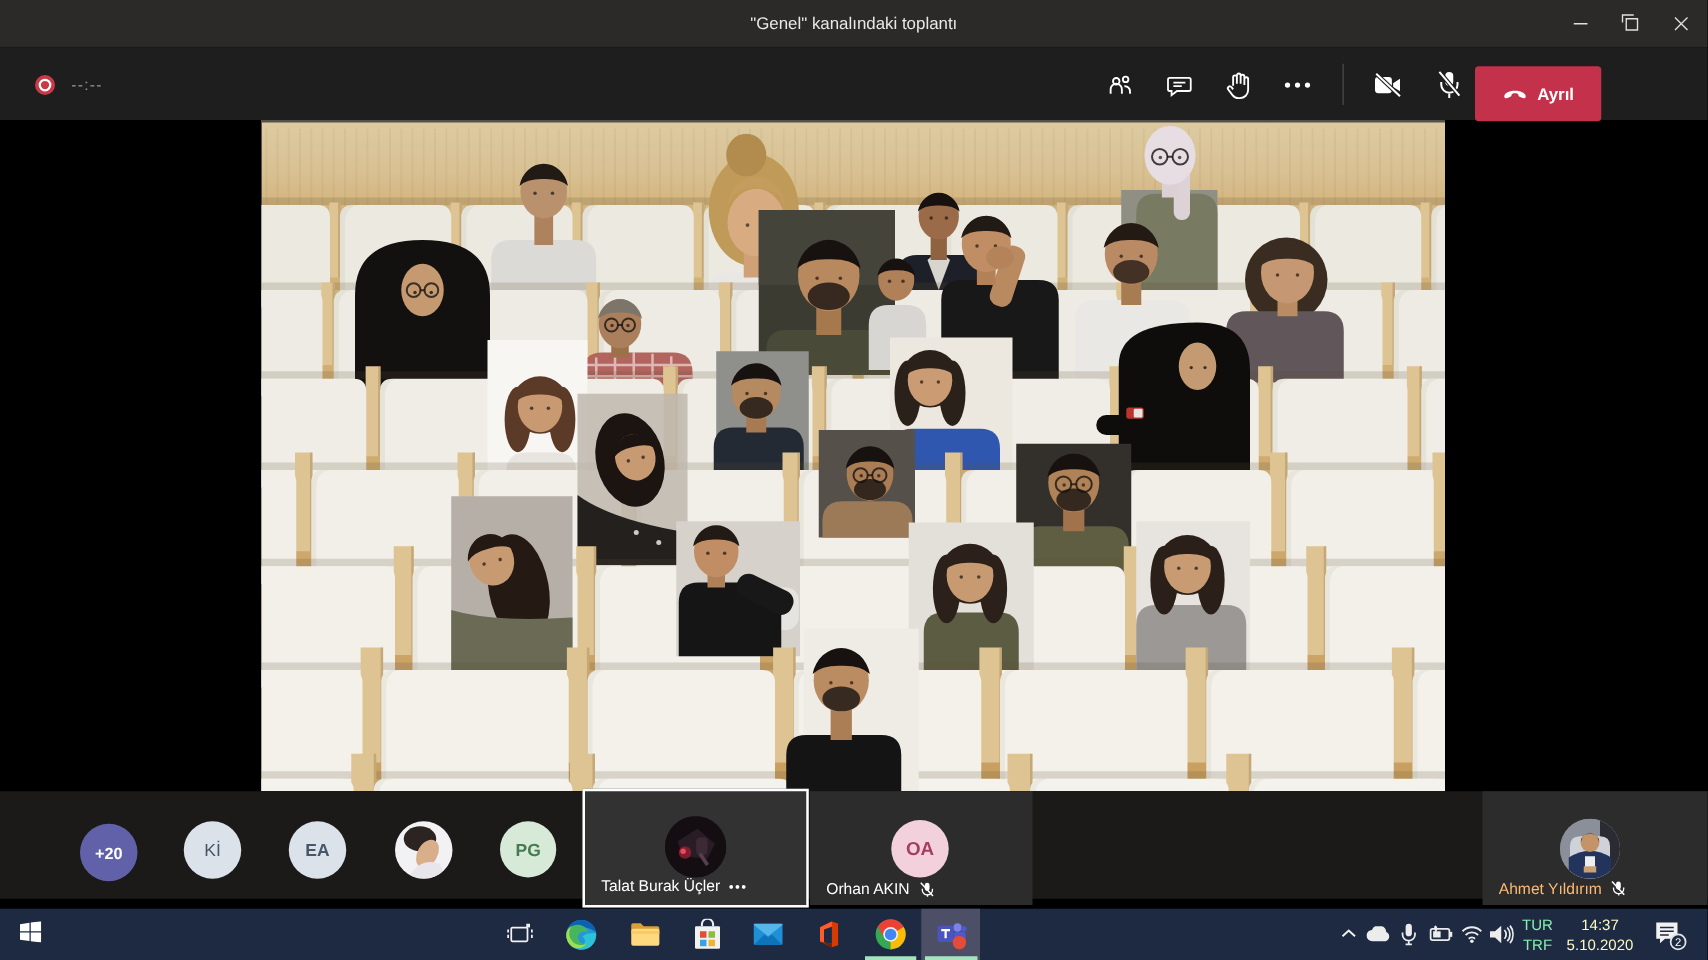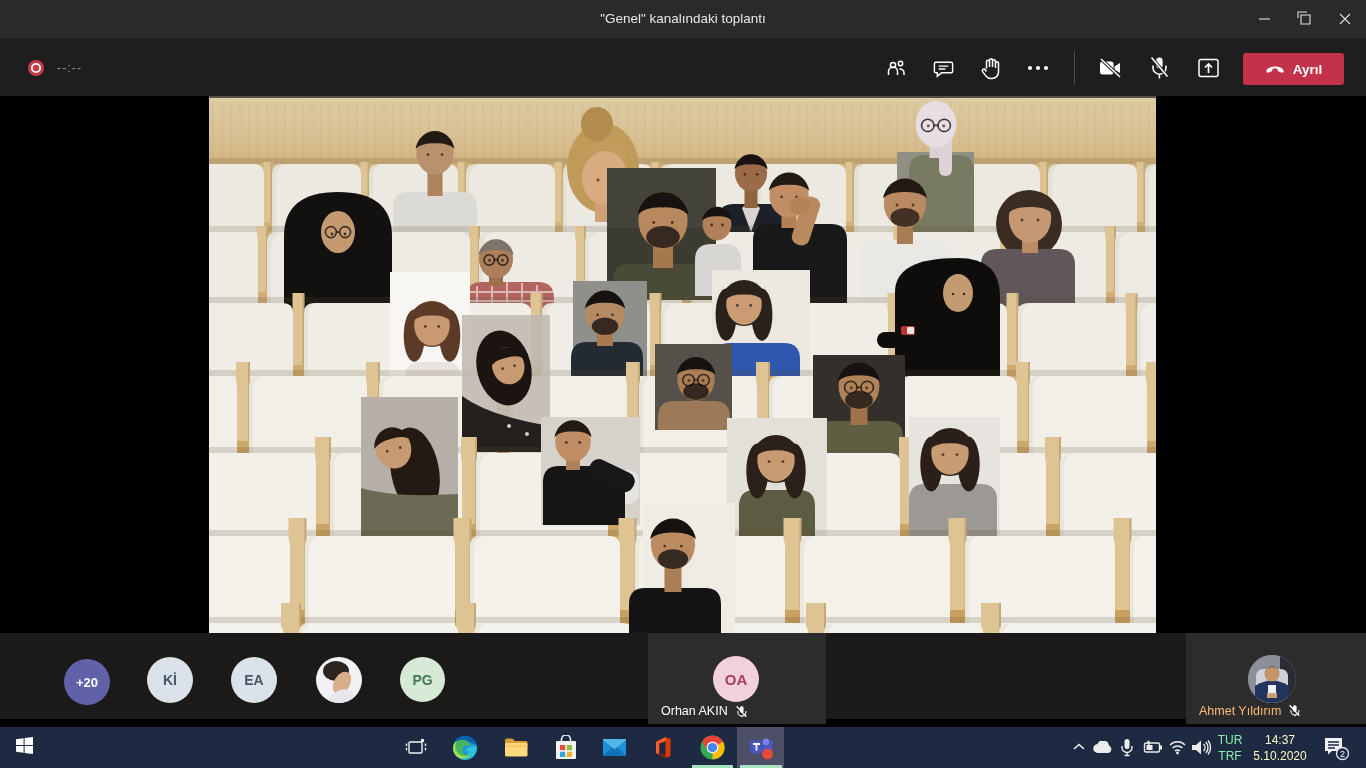--- a/index.html
+++ b/index.html
@@ -59,21 +59,21 @@
     <path d="M10.4,19 v3.4" stroke="#fff" stroke-width="1.6"></path>
     <path d="M2.5,1.5 L18.5,20.5" stroke="#1f1e1e" stroke-width="3.4"></path>
     <path d="M2.5,1.5 L18.5,20.5" stroke="#fff" stroke-width="1.6"></path>
   </svg>
 
   <svg class="abs" style="left:1197px;top:19px" width="23" height="22" viewBox="0 0 23 22" fill="none" stroke="#fff" stroke-width="1.5">
     <rect x="2" y="2.5" width="19" height="17" rx="2"></rect>
     <path d="M11.5,16 V7.5 M8,10.5 L11.5,7 l3.5,3.5" stroke-width="1.7"></path>
   </svg>
 
-  <div class="abs" style="left:1243px;top:15px;width:101px;height:32px;background:#c4314b;border-radius:3px;color:#fff;display:flex;align-items:center;justify-content:center">
+  <div class="abs" style="left:1180px;top:15px;width:101px;height:44px;background:#c4314b;border-radius:3px;color:#fff;display:flex;align-items:center;justify-content:center">
     <svg width="20" height="10" viewBox="0 0 20 10" style="margin-right:8px">
         <path d="M1.5,7.5 C1,5 4.5,2.5 10,2.5 C15.5,2.5 19,5 18.5,7.5 C18.3,8.6 17,8.8 15.5,8.2 L13.8,7.4 C13,7 12.7,6.6 12.7,5.7 C12.7,4.9 11.5,4.5 10,4.5 C8.5,4.5 7.3,4.9 7.3,5.7 C7.3,6.6 7,7 6.2,7.4 L4.5,8.2 C3,8.8 1.7,8.6 1.5,7.5 Z" fill="#fff"></path>
       </svg>
     <span style="font-size:13.5px;font-weight:bold">Ayrıl</span>
   </div>
 </div>
 <div class="abs" style="left:209px;top:96px;width:947px;height:537px;overflow:hidden"><svg width="947" height="537" viewBox="0 0 947 537">
 <defs>
         <linearGradient id="wood" x1="0" y1="0" x2="0" y2="1">
           <stop offset="0" stop-color="#ddcba2"></stop>
@@ -595,31 +595,44 @@
 <ellipse cx="464" cy="448.3" rx="22.1" ry="25.5" fill="#bb8c62"></ellipse>
 <path d="M441.1,443.1 A23.4 26.0 0 0 1 486.9,443.1 Q479.6,436.1 464.0,436.6 Q448.4,436.1 441.1,443.1 Z" fill="#171210"></path>
 <circle cx="455.7" cy="450.1" r="1.4" fill="rgba(30,20,15,0.7)"></circle>
 <circle cx="472.3" cy="450.1" r="1.4" fill="rgba(30,20,15,0.7)"></circle>
 </g>
 <ellipse cx="464" cy="463.1" rx="15.1" ry="9.9" fill="#171210" opacity="0.8"></ellipse>
 </svg></div>
 
 <div class="abs" style="left:0;top:633px;width:1366px;height:86px;background:#1b1a19">
   <div class="abs" style="left:64px;top:26px;width:46px;height:46px;border-radius:50%;background:#6061a8;color:#fff;font-size:13px;font-weight:bold;display:flex;align-items:center;justify-content:center">+20</div>
-  <div class="abs" style="left:147px;top:24px;width:46px;height:46px;border-radius:50%;background:#dbe2e9;color:#44576b;font-size:14px;font-weight:bold;display:flex;align-items:center;justify-content:center">Kİ</div>
+  <div class="abs" style="left:147px;top:24px;width:46px;height:46px;border-radius:50%;background:#dbe2e9;color:#44576b;font-size:14px;font-weight:normal;display:flex;align-items:center;justify-content:center">Kİ</div>
   <div class="abs" style="left:231px;top:24px;width:46px;height:46px;border-radius:50%;background:#dbe2e9;color:#44576b;font-size:14px;font-weight:bold;display:flex;align-items:center;justify-content:center">EA</div>
   <div class="abs" style="left:316px;top:24px;width:46px;height:46px;border-radius:50%;background:#f2f1f3;overflow:hidden">
     <svg width="46" height="46" viewBox="0 0 46 46">
         <ellipse cx="20" cy="14" rx="13" ry="10" fill="#2c2420"></ellipse>
         <ellipse cx="26" cy="26" rx="8" ry="12" fill="#d9ae8b" transform="rotate(30 26 26)"></ellipse>
         <path d="M10,46 Q20,28 36,34 L40,46 Z" fill="#e8e6ea"></path>
       </svg>
   </div>
   <div class="abs" style="left:400px;top:24px;width:45px;height:45px;border-radius:50%;background:#d7ead8;color:#457b4e;font-size:14px;font-weight:bold;display:flex;align-items:center;justify-content:center">PG</div>
 
+  <div class="abs" style="left:466px;top:-2px;width:181px;height:95px;background:#333232;border:2px solid #fff">
+    <div class="abs" style="left:64px;top:20px;width:49px;height:49px;border-radius:50%;background:#1c1117;overflow:hidden">
+      <svg width="49" height="49" viewBox="0 0 49 49">
+          <rect width="49" height="49" fill="#140e13"></rect>
+          <path d="M10,20 L26,10 L40,22 L34,34 L14,32 Z" fill="#2a1c24"></path>
+          <circle cx="16" cy="29" r="5" fill="#8c2033" opacity="0.85"></circle>
+          <circle cx="14.5" cy="28" r="2.2" fill="#f04858"></circle>
+          <rect x="25" y="17" width="9" height="14" rx="3" fill="#3b2a35"></rect>
+          <path d="M28,30 l6,9" stroke="#55404c" stroke-width="3"></path>
+        </svg>
+    </div>
+    <div class="abs" style="left:13px;top:69px;color:#fff;font-size:12.5px">Talat Burak Üçler&nbsp;&nbsp;<span style="letter-spacing:1.5px;font-weight:bold;font-size:10px">•••</span></div>
+  </div>
 
   <div class="abs" style="left:648px;top:0;width:178px;height:91px;background:#2d2c2c">
     <div class="abs" style="left:65px;top:23px;width:46px;height:46px;border-radius:50%;background:#f2d1dc;color:#a63d62;font-size:15px;font-weight:bold;display:flex;align-items:center;justify-content:center">OA</div>
     <div class="abs" style="left:13px;top:71px;display:flex;align-items:center;color:#fff;font-size:12.5px">
         <span>Orhan AKIN</span>
         <svg style="margin-left:7px" width="13" height="13" viewBox="0 0 16 16">
 <g fill="none" stroke="#fff" stroke-width="1.3">
 <rect x="6" y="1.5" width="4.6" height="8" rx="2.3" fill="#fff" stroke="none"></rect>
 <path d="M3.5,7.5 v1 a5 5 0 0 0 10 0 v-1"></path>
 <path d="M8.6,13 v2.2"></path>

